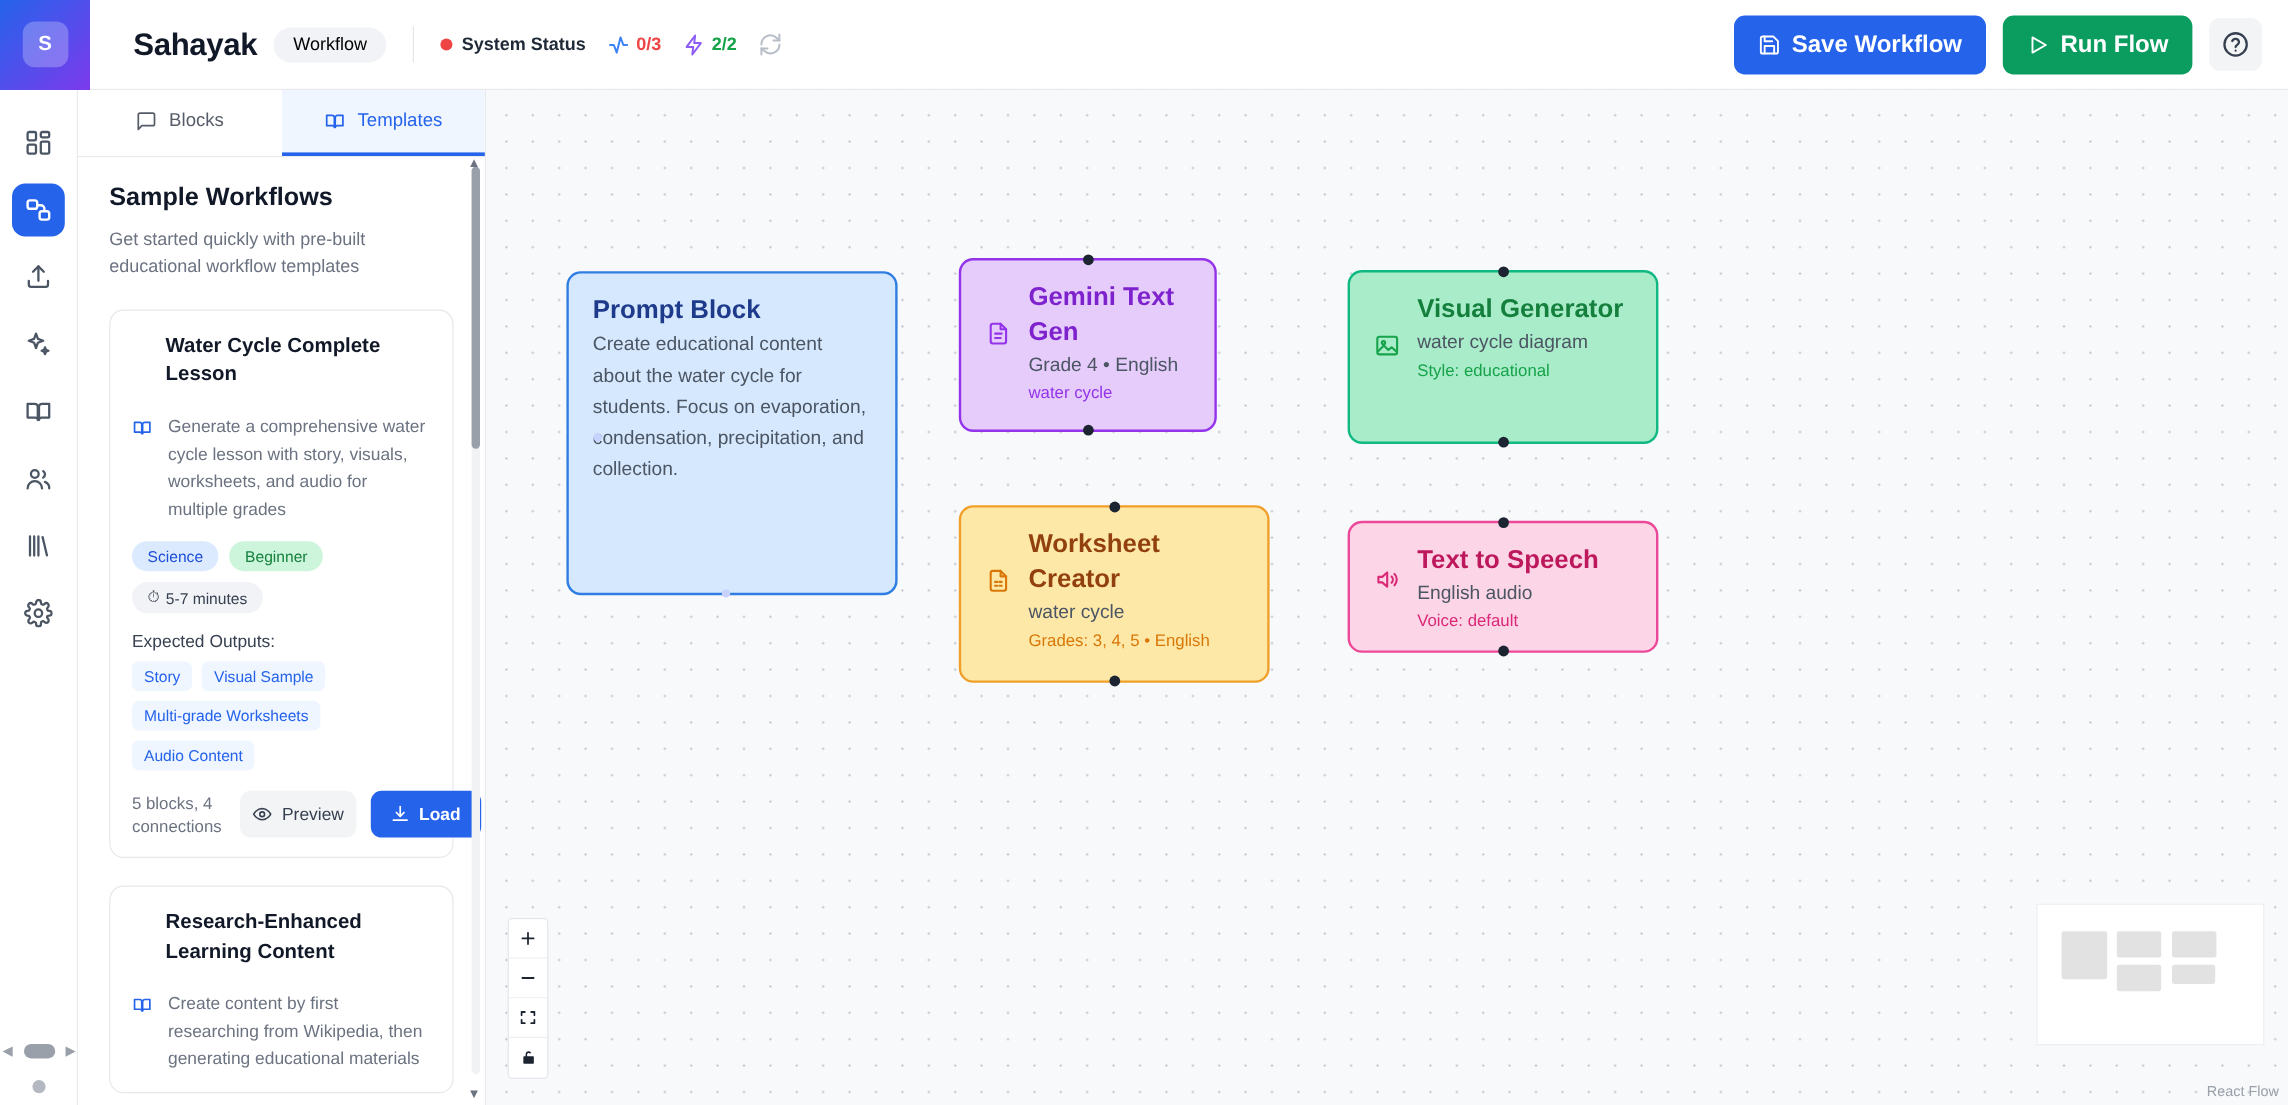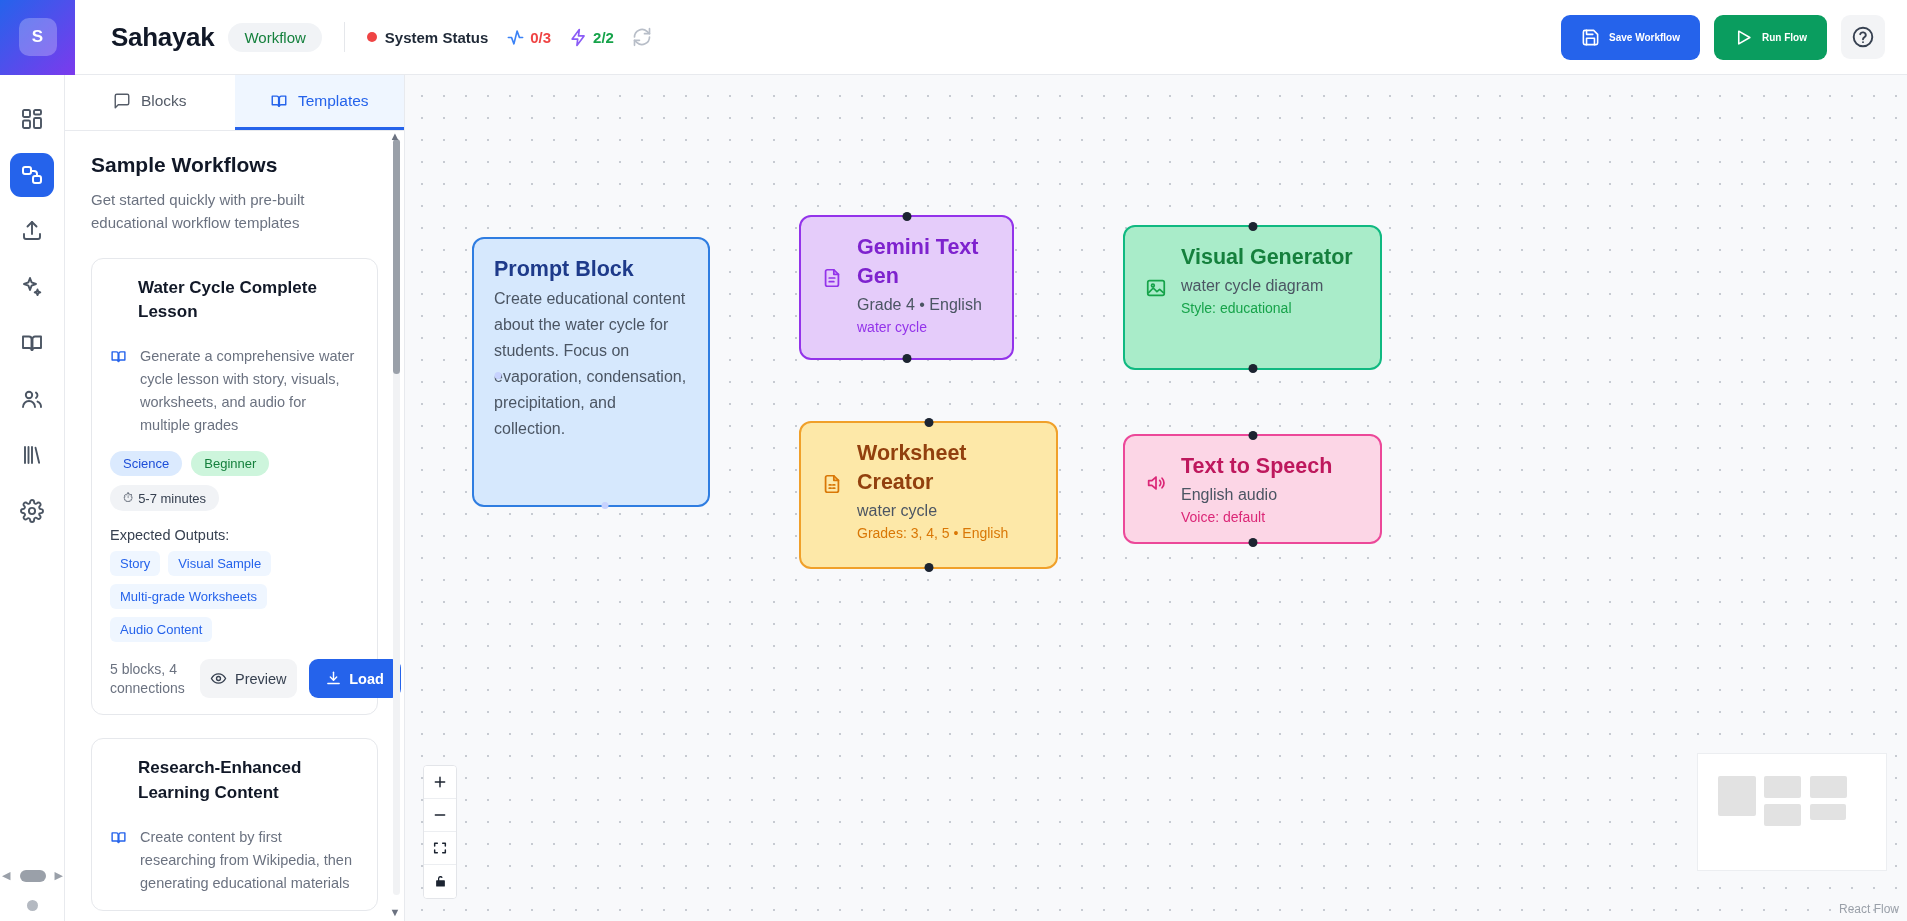--- a/index.html
+++ b/index.html
@@ -23,35 +23,35 @@
   }
   .brand-tile {
     width: 38px; height: 38px; border-radius: 10px;
     background: rgba(255,255,255,.25);
     display: flex; align-items: center; justify-content: center;
     color: #fff; font-size: 17px; font-weight: 700;
   }
   .topbar-inner { flex: 1; display: flex; align-items: center; padding: 0 22px 0 36px; height: 100%; }
   .app-title { font-size: 26px; font-weight: 700; color: #111827; letter-spacing: -0.3px; }
   .pill-workflow {
-    margin-left: 14px; background: #f1f3f6; color: #15803d;
+    margin-left: 14px; background: #f1f3f6; color: #000000;
     font-size: 15px; padding: 6px 16px; border-radius: 999px;
   }
   .vdiv { width: 1px; height: 30px; background: #e5e7eb; margin: 0 22px; }
   .status-grp { display: flex; align-items: center; gap: 8px; }
   .dot-red { width: 10px; height: 10px; border-radius: 50%; background: #ef4444; }
   .status-text { font-size: 15px; font-weight: 600; color: #1f2937; }
   .metric { display: flex; align-items: center; gap: 5px; margin-left: 18px; font-size: 15px; font-weight: 600; justify-content: space-between; }
   .m-red { color: #ef4444; } .m-green { color: #16a34a; }
   .refresh-ico { margin-left: 18px; color: #b8bec8; display: flex; }
   .topbar-right { margin-left: auto; display: flex; align-items: center; gap: 14px; }
   .btn {
     display: inline-flex; align-items: center; gap: 9px;
     border: none; border-radius: 9px; cursor: pointer;
-    font-size: 10px; font-weight: 700; color: #fff;
+    font-size: 20px; font-weight: 700; color: #fff;
     padding: 13px 20px; font-family: inherit; justify-content: center;
   }
   .btn-save { background: #2563eb; }
   .btn-run  { background: #0a9d5f; }
   .btn-help {
     width: 44px; height: 44px; border-radius: 9px; background: #f3f4f6;
     display: flex; align-items: center; justify-content: center;
     color: #374151; border: none; cursor: pointer;
   }
 
@@ -425,21 +425,21 @@
         <g fill="none" stroke="#b6bac2" stroke-width="1.4">
           <path d="M325 417 C 380 417, 400 370, 455 300"></path>
           <path d="M520 295 C 520 235, 570 218, 600 248"></path>
           <path d="M845 292 C 855 230, 895 220, 920 250"></path>
           <path d="M520 370 C 560 405, 760 400, 845 420"></path>
           <path d="M520 370 C 520 410, 520 420, 520 425"></path>
           <path d="M196 497 C 200 525, 225 530, 245 515"></path>
         </g>
       </svg>
 
-      <div class="node n-prompt" style="left:67px; top:162px; width:238px; min-height:270px;">
+      <div class="node n-prompt" style="left:67px; top:151px; width:276px; min-height:270px;">
         <div class="node-body">
           <div class="node-title">Prompt Block</div>
           <div class="node-text">Create educational content about the water cycle for students. Focus on evaporation, condensation, precipitation, and collection.</div>
         </div>
         <span class="handle sm" style="left:24px; top:50%;"></span>
         <span class="handle sm" style="left:131px; bottom:-4px;"></span>
       </div>
 
       <div class="node n-gemini" style="left:394px; top:140px; width:215px; min-height:145px;">
         <span class="node-ico">

